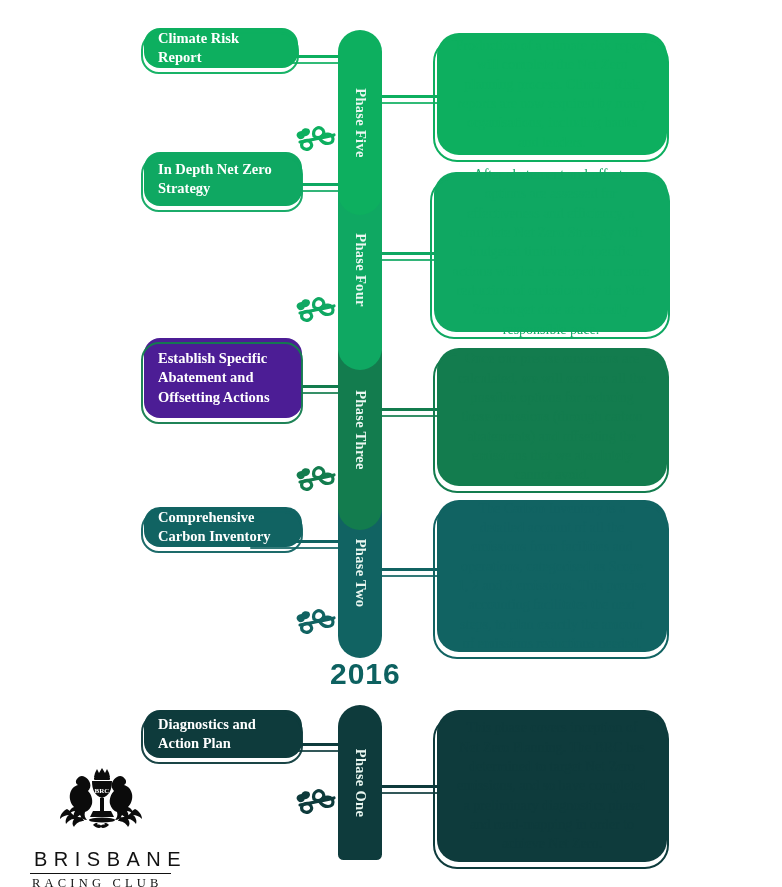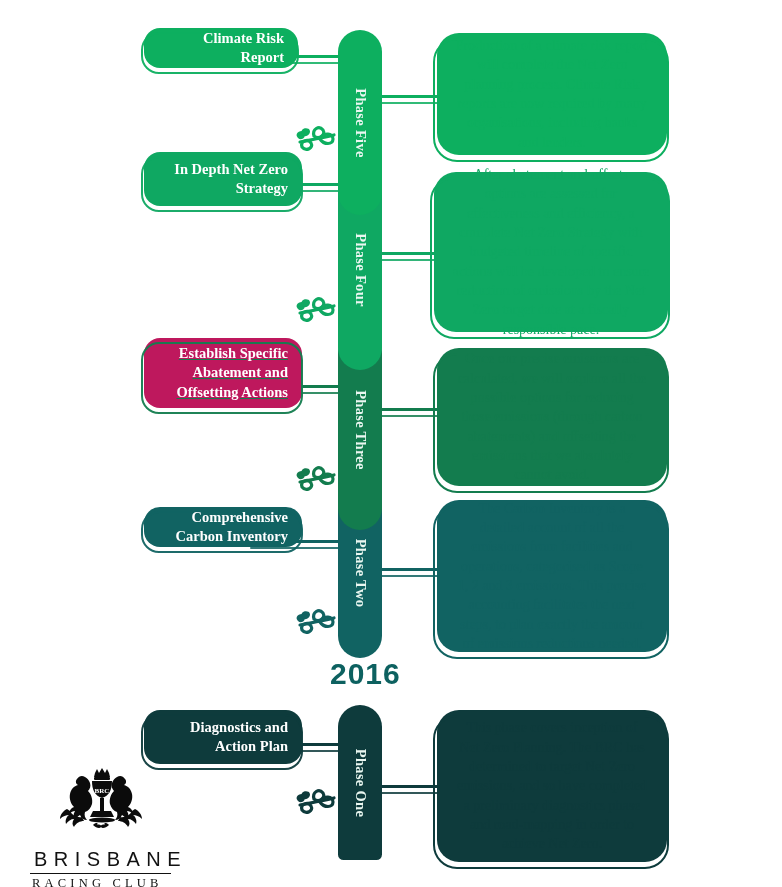--- a/index.html
+++ b/index.html
@@ -33,21 +33,21 @@
     font-weight:bold;
     letter-spacing:.3px;
     font-family:"Liberation Serif", serif;
   }
 
   
   .pill{
     position:absolute;
     border-radius:16px;
     display:flex;align-items:center;justify-content:center;
-    text-align:right;
+    text-align:left;
     color:#ffffff;
     font-weight:bold;
     font-size:14.5px;
     line-height:1.32;
     padding:6px 14px;
     box-sizing:border-box;
   }
   
   .pill::before{
     content:"";position:absolute;left:-3px;top:4px;right:-1px;bottom:-6px;
@@ -208,29 +208,29 @@
   </svg>
 
   <div class="pill" style="left:144px;top:28px;width:154px;height:40px;background:#0DAF5F;color:#0DAF5F;">
     <span style="color:#fff;position:relative;z-index:2;">Climate Risk Report</span>
   </div>
 
   <div class="pill" style="left:144px;top:152px;width:158px;height:54px;background:#0FA862;color:#0FA862;">
     <span style="color:#fff;position:relative;z-index:2;">In Depth Net Zero Strategy</span>
   </div>
 
-  <div class="pill" style="left:144px;top:338px;width:158px;height:70px;background:#be185d;color:#137C4E;text-decoration:underline;">
+  <div class="pill" style="left:144px;top:338px;width:158px;height:80px;background:#4c1d95;color:#137C4E;">
     <span style="color:#fff;position:relative;z-index:2;">Establish Specific Abatement and Offsetting Actions</span>
   </div>
 
   <div class="pill" style="left:144px;top:507px;width:158px;height:40px;background:#116362;color:#116362;">
     <span style="color:#fff;position:relative;z-index:2;">Comprehensive Carbon Inventory</span>
   </div>
 
-  <div class="pill" style="left:144px;top:710px;width:158px;height:54px;background:#0E3B3C;color:#0E3B3C;">
+  <div class="pill" style="left:144px;top:710px;width:158px;height:48px;background:#0E3B3C;color:#0E3B3C;">
     <span style="color:#fff;position:relative;z-index:2;">Diagnostics and Action Plan</span>
   </div>
 
   <div class="card" style="left:437px;top:33px;width:230px;height:122px;background:#0DAF5F;color:#0DAF5F;">
     <span>Production of a climate risk report will complete the Net Zero planning process. Climate Risk reports are now required by many organisations, including banks and lenders.</span>
   </div>
 
   <div class="card" style="left:434px;top:172px;width:234px;height:160px;background:#0FA862;color:#0FA862;">
     <span>After abatement and offsets options are assessed for effectiveness and efficiency, a complete Net Zero Strategy with budgeted timeline of specific actions will be developed to ensure reduction of emissions by the Net Zero target date at a fiscally responsible pace.</span>
   </div>

